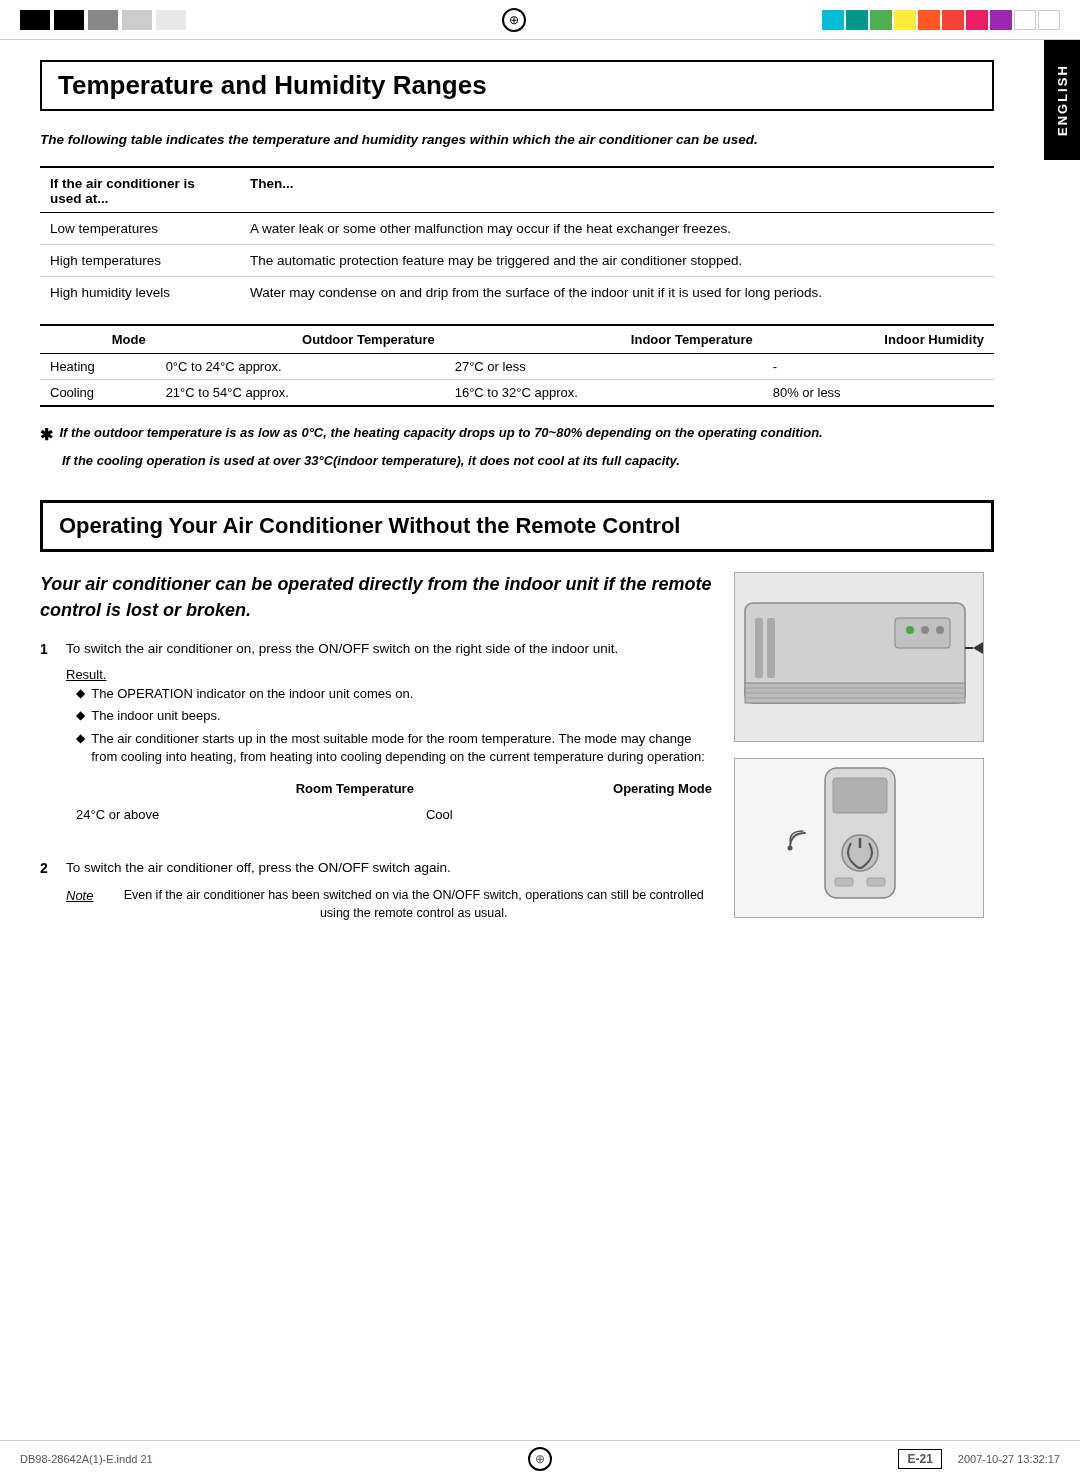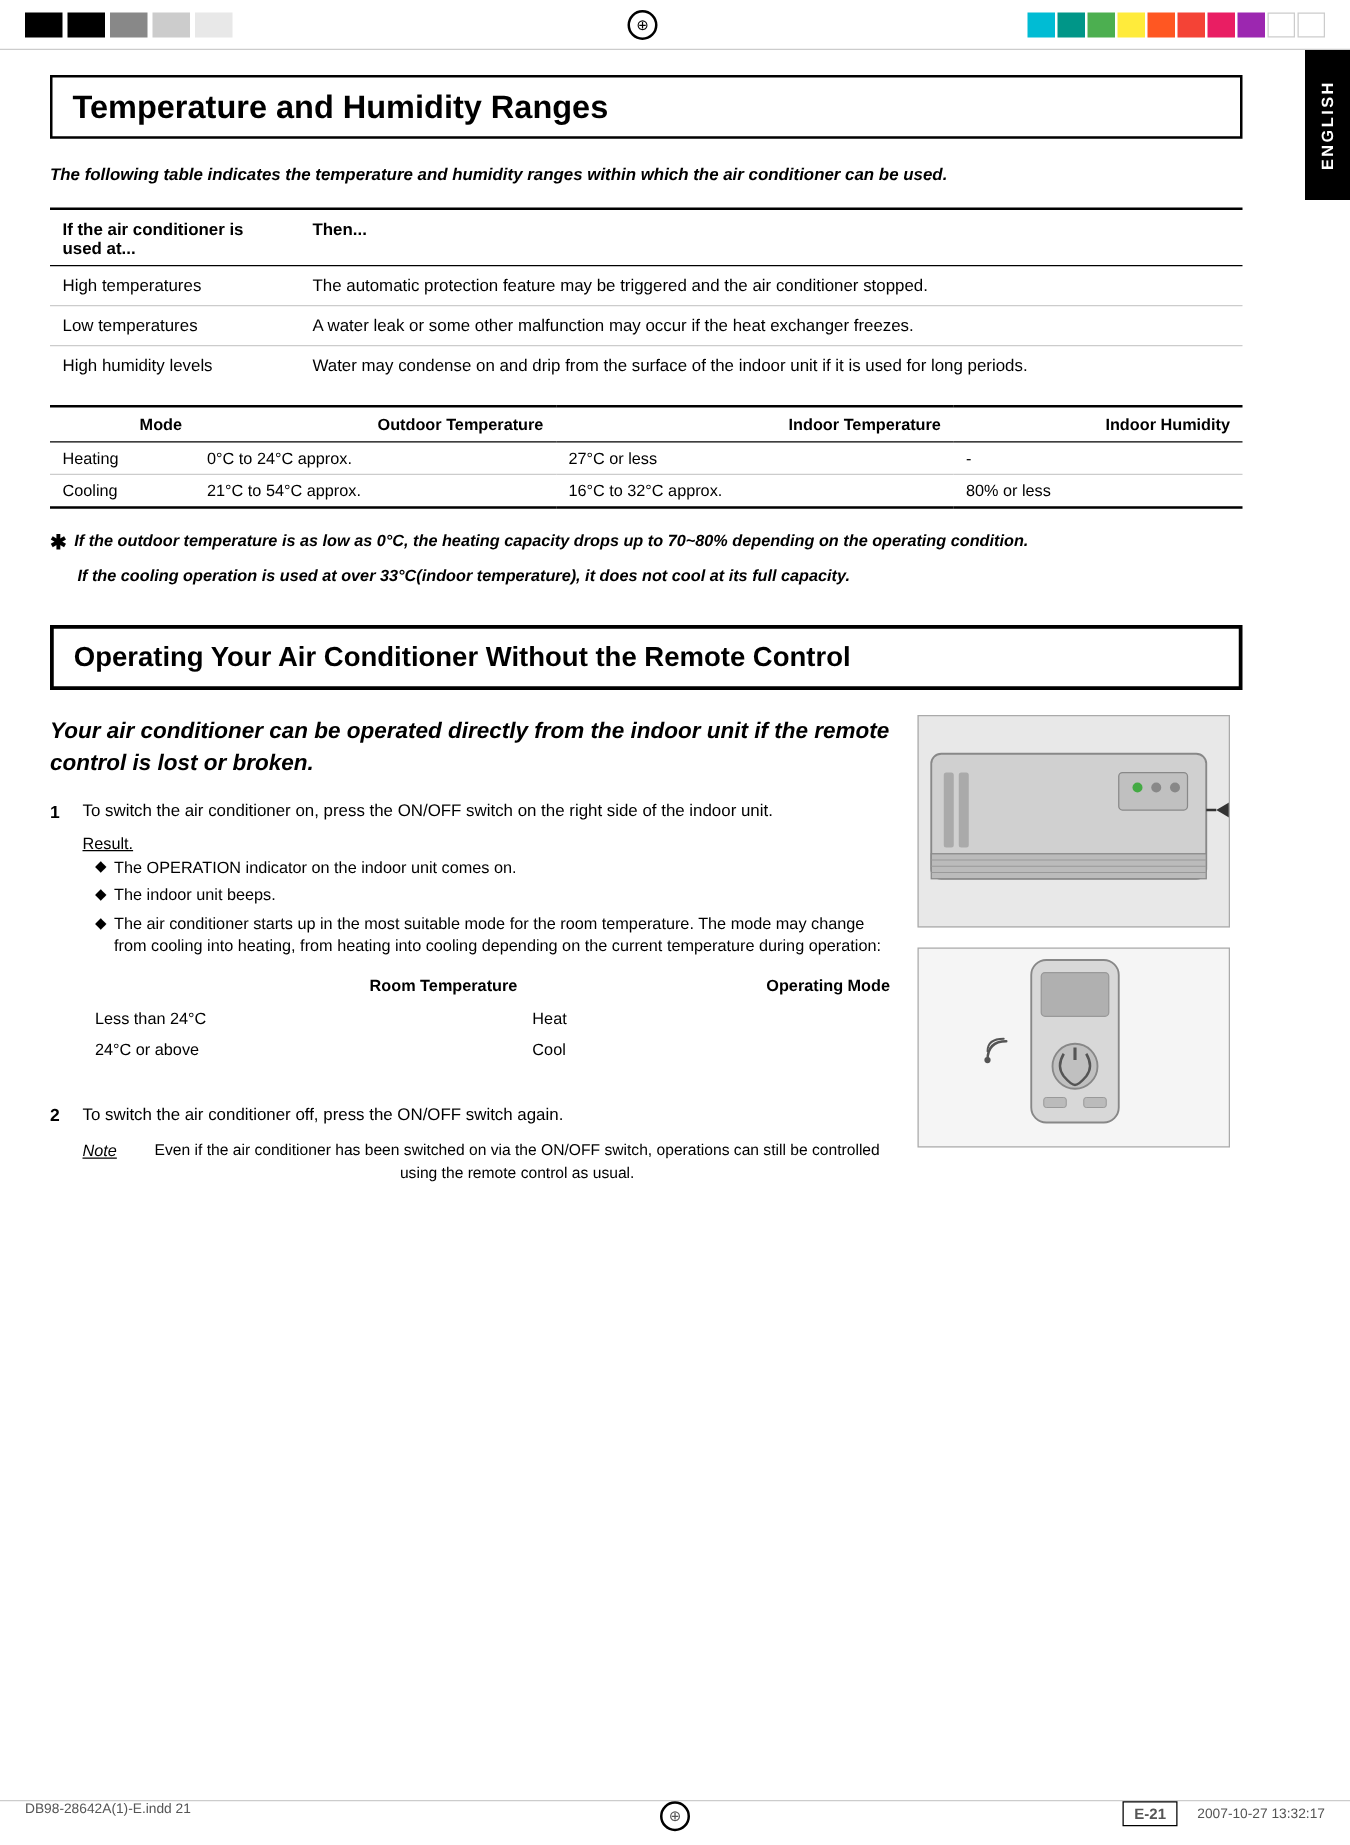--- a/index.html
+++ b/index.html
@@ -309,21 +309,21 @@
 
     
     .bottom-bar {
       position: absolute;
       bottom: 0;
       left: 0;
       right: 0;
       height: 36px;
       border-top: 1px solid #ccc;
       display: flex;
-      align-items: flex-start;
+      align-items: center;
       justify-content: space-between;
       padding: 0 20px;
       font-size: 11px;
       color: #555;
     }
     .page-num {
       border: 1px solid #000;
       padding: 2px 8px;
       font-size: 12px;
       font-weight: bold;
@@ -371,26 +371,26 @@
   
   <table class="conditions-table">
     <thead>
       <tr>
         <td class="col-condition">If the air conditioner is used at...</td>
         <td class="col-then">Then...</td>
       </tr>
     </thead>
     <tbody>
       <tr>
+        <td>Low temperatures</td>
+        <td>A water leak or some other malfunction may occur if the heat exchanger freezes.</td>
+      </tr>
+      <tr>
         <td>High temperatures</td>
         <td>The automatic protection feature may be triggered and the air conditioner stopped.</td>
-      </tr>
-      <tr>
-        <td>Low temperatures</td>
-        <td>A water leak or some other malfunction may occur if the heat exchanger freezes.</td>
       </tr>
       <tr>
         <td>High humidity levels</td>
         <td>Water may condense on and drip from the surface of the indoor unit if it is used for long periods.</td>
       </tr>
     </tbody>
   </table>
 
   
   <table class="modes-table">
@@ -464,24 +464,20 @@
               
               <table class="room-temp-table">
                 <thead>
                   <tr>
                     <th>Room Temperature</th>
                     <th>Operating Mode</th>
                   </tr>
                 </thead>
                 <tbody>
                   <tr>
-                    <td>Less than 24°C</td>
-                    <td>Heat</td>
-                  </tr>
-                  <tr>
                     <td>24°C or above</td>
                     <td>Cool</td>
                   </tr>
                 </tbody>
               </table>
             </div>
           </div>
         </div>
 
         <div class="numbered-item">

